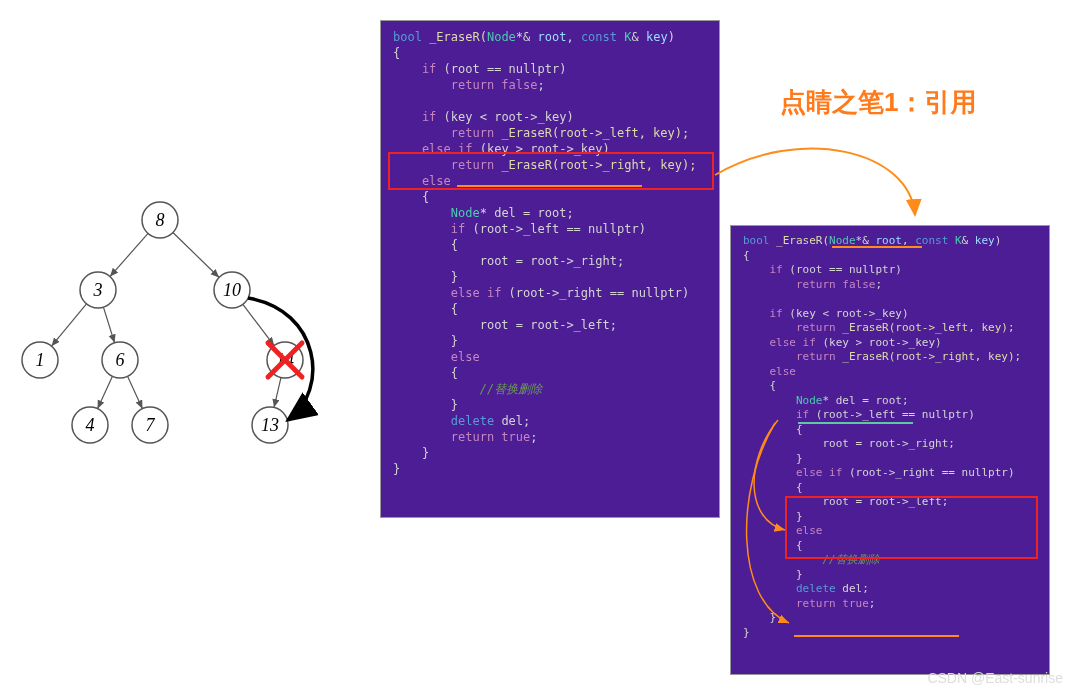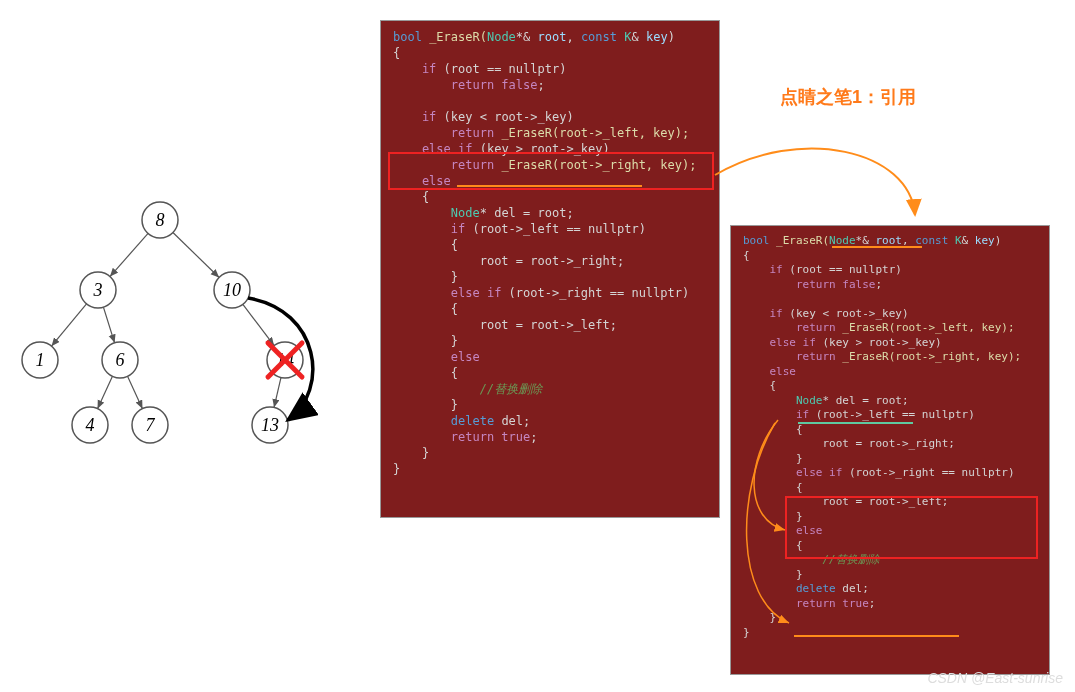--- a/index.html
+++ b/index.html
@@ -21,21 +21,21 @@
     }
     .tree-area svg { width: 100%; height: 100%; overflow: visible; }
     .tree-node { fill: #fff; stroke: #555; stroke-width: 1.5; }
     .tree-edge { stroke: #555; stroke-width: 1.2; fill: none; marker-end: url(#arrhead); }
     .tree-label { font: 18px sans-serif; fill: #000; text-anchor: middle; dominant-baseline: central; font-family: "Times New Roman", serif; font-style: italic; }
     .cross-stroke { stroke: #e22; stroke-width: 5; stroke-linecap: round; }
     .curve-black { stroke: #000; stroke-width: 3.5; fill: none; marker-end: url(#arrhead-black); }
     
     .code-panel {
       position: absolute;
-      background: #7f1d1d;
+      background: #4c1d95;
       border: 1px solid #999;
       font-family: Consolas, monospace;
       font-size: 12px;
       padding: 8px 12px;
       color: #d4d4d4;
       white-space: pre;
     }
     .code-panel .kw { color: #569cd6; }
     .code-panel .kw2 { color: #c586c0; }
     .code-panel .ty { color: #4ec9b0; }
@@ -54,30 +54,29 @@
     }
     .underline-teal {
       position: absolute;
       height: 2px;
       background: #5ec9a0;
     }
     .annot {
       position: absolute;
       color: #ff7a1a;
       font-weight: bold;
-      font-size: 18px;
+      font-size: 26px;
     }
     .big-arrow { position: absolute; pointer-events: none; }
     .watermark {
       position: absolute;
       right: 12px;
       bottom: 6px;
       color: #ddd;
       font-size: 14px;
-      font-style: italic;
     }
   </style>
 </head>
 <body>
 
 <div class="tree-area">
   <svg viewBox="0 0 320 260">
     <defs>
       <marker id="arrhead" markerWidth="8" markerHeight="8" refX="7" refY="3" orient="auto">
         <path d="M0,0 L7,3 L0,6 Z" fill="#555"></path>

